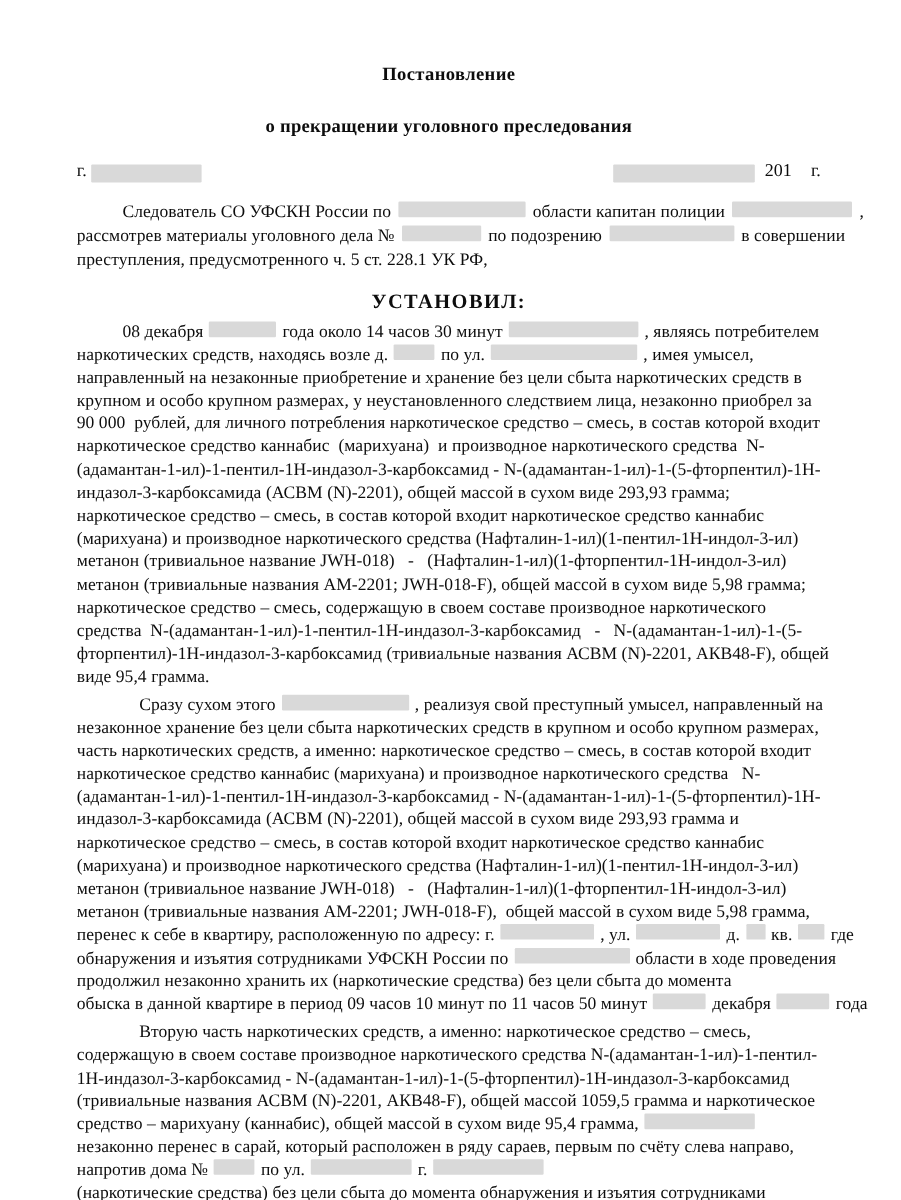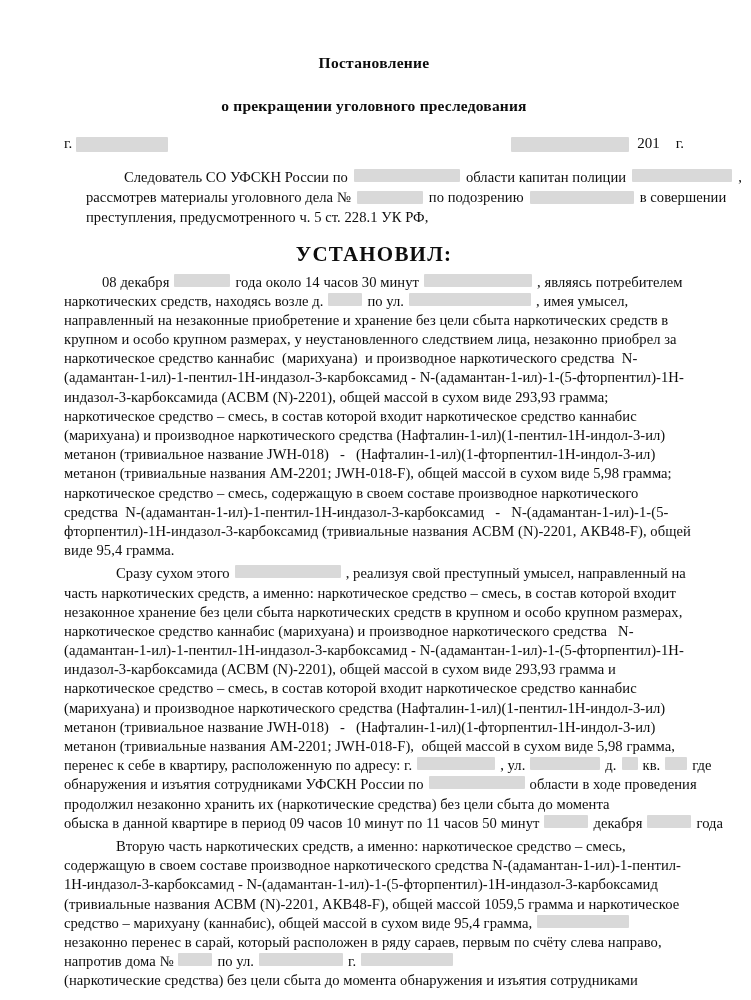--- a/index.html
+++ b/index.html
@@ -63,28 +63,27 @@
   }
   .redact.tall {
     height: 15px;
   }
   .spacer-flex { flex: 1 1 auto; }
   .para {
     font-size: 15px;
     line-height: 1.32;
     text-align: justify;
     margin-top: 3px;
-    margin-left: 22px;
   }
   .para.first-intro {
     margin-top: 16px;
   }
   .center-head {
     text-align: center;
-    font-size: 21px;
+    font-size: 17px;
     font-weight: bold;
     letter-spacing: 1.2px;
     margin-top: 14px;
     margin-bottom: 6px;
   }
   .body-block {
     margin-top: 4px;
   }
   .line {
     font-size: 14.6px;
@@ -122,21 +121,21 @@
 
     <div class="para first-intro">
       <div class="line" style="margin-bottom:1px;">
         <span class="ln-ind"></span>
         <span class="seg">Следователь СО УФСКН России по</span>
         <span class="bl" style="width:106px;margin:0 6px;"></span>
         <span class="seg">области капитан полиции</span>
         <span class="bl" style="width:100px;margin:0 6px;"></span>
         <span class="seg">,</span>
       </div>
-      <div class="line" style="margin-bottom:1px;align-items:center;">
+      <div class="line" style="margin-bottom:1px;">
         <span class="seg">рассмотрев материалы уголовного дела №</span>
         <span class="bl" style="width:66px;margin:0 6px;"></span>
         <span class="seg">по подозрению</span>
         <span class="bl" style="width:104px;margin:0 6px;"></span>
         <span class="seg">в совершении</span>
       </div>
       <div class="line">
         <span class="seg">преступления, предусмотренного ч. 5 ст. 228.1 УК РФ,</span>
       </div>
     </div>
@@ -159,20 +158,23 @@
         <span class="bl" style="width:122px;margin:0 5px;"></span>
         <span class="seg">, имея умысел,</span>
       </div>
       <div class="line">
           <span class="seg">направленный на незаконные приобретение и хранение без цели сбыта наркотических средств в</span>
         </div>
       <div class="line">
           <span class="seg">крупном и особо крупном размерах, у неустановленного следствием лица, незаконно приобрел за</span>
         </div>
       <div class="line">
+          <span class="seg">90 000  рублей, для личного потребления наркотическое средство – смесь, в состав которой входит</span>
+        </div>
+      <div class="line">
           <span class="seg">наркотическое средство каннабис  (марихуана)  и производное наркотического средства  N-</span>
         </div>
       <div class="line">
           <span class="seg">(адамантан-1-ил)-1-пентил-1Н-индазол-3-карбоксамид - N-(адамантан-1-ил)-1-(5-фторпентил)-1Н-</span>
         </div>
       <div class="line">
           <span class="seg">индазол-3-карбоксамида (АСВМ (N)-2201), общей массой в сухом виде 293,93 грамма;</span>
         </div>
       <div class="line">
           <span class="seg">наркотическое средство – смесь, в состав которой входит наркотическое средство каннабис</span>
@@ -201,24 +203,24 @@
     </div>
 
     <div class="body-block">
       <div class="line">
         <span class="ln-ind" style="width:52px;flex:0 0 52px;"></span>
         <span class="seg">Сразу сухом этого</span>
         <span class="bl" style="width:106px;margin:0 5px;"></span>
         <span class="seg">, реализуя свой преступный умысел, направленный на</span>
       </div>
       <div class="line">
+          <span class="seg">незаконное хранение без цели сбыта наркотических средств в крупном и особо крупном размерах,</span>
+        </div>
+      <div class="line">
           <span class="seg">часть наркотических средств, а именно: наркотическое средство – смесь, в состав которой входит</span>
-        </div>
-      <div class="line">
-          <span class="seg">незаконное хранение без цели сбыта наркотических средств в крупном и особо крупном размерах,</span>
         </div>
       <div class="line">
           <span class="seg">наркотическое средство каннабис (марихуана) и производное наркотического средства   N-</span>
         </div>
       <div class="line">
           <span class="seg">(адамантан-1-ил)-1-пентил-1Н-индазол-3-карбоксамид - N-(адамантан-1-ил)-1-(5-фторпентил)-1Н-</span>
         </div>
       <div class="line">
           <span class="seg">индазол-3-карбоксамида (АСВМ (N)-2201), общей массой в сухом виде 293,93 грамма и</span>
         </div>

